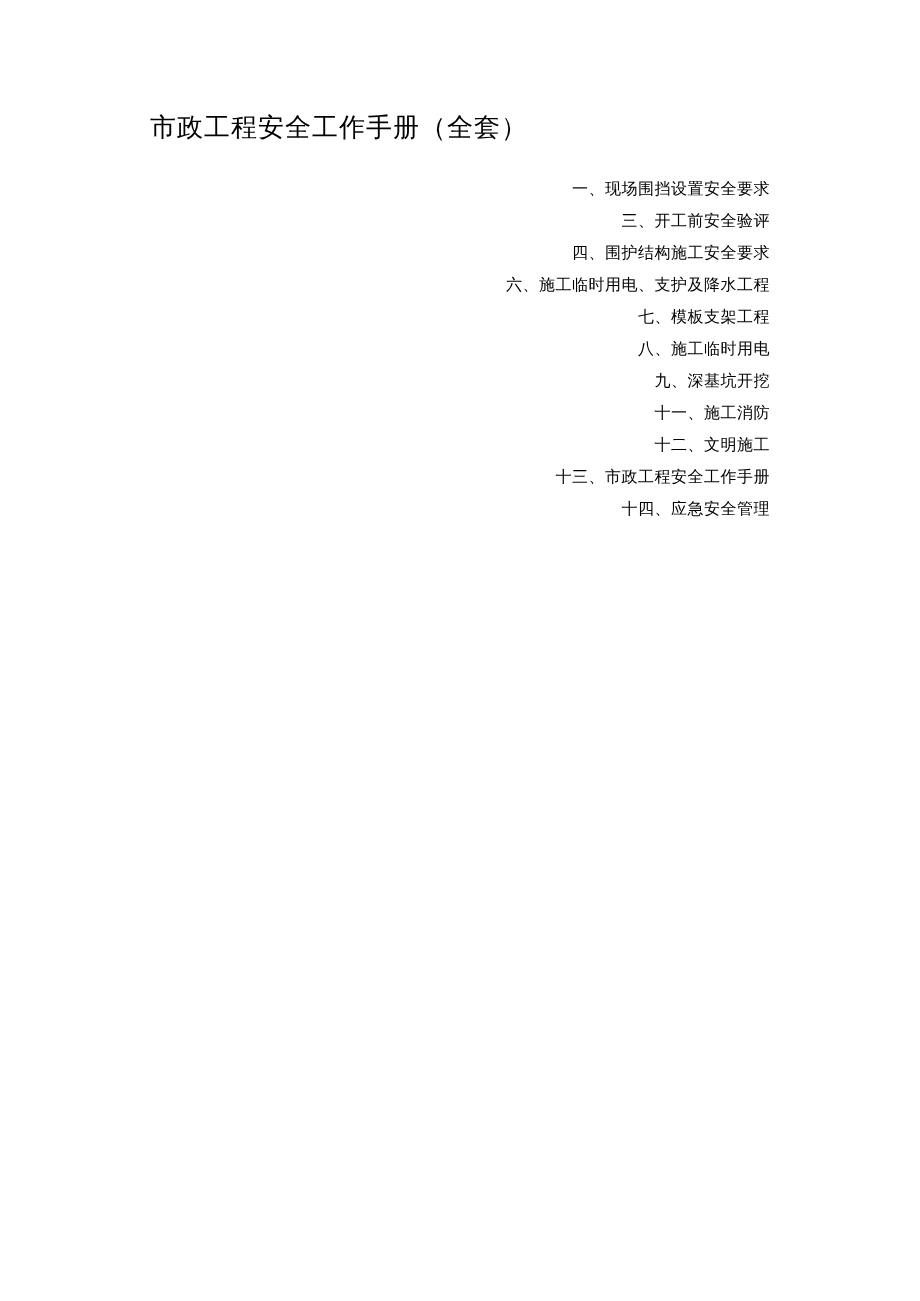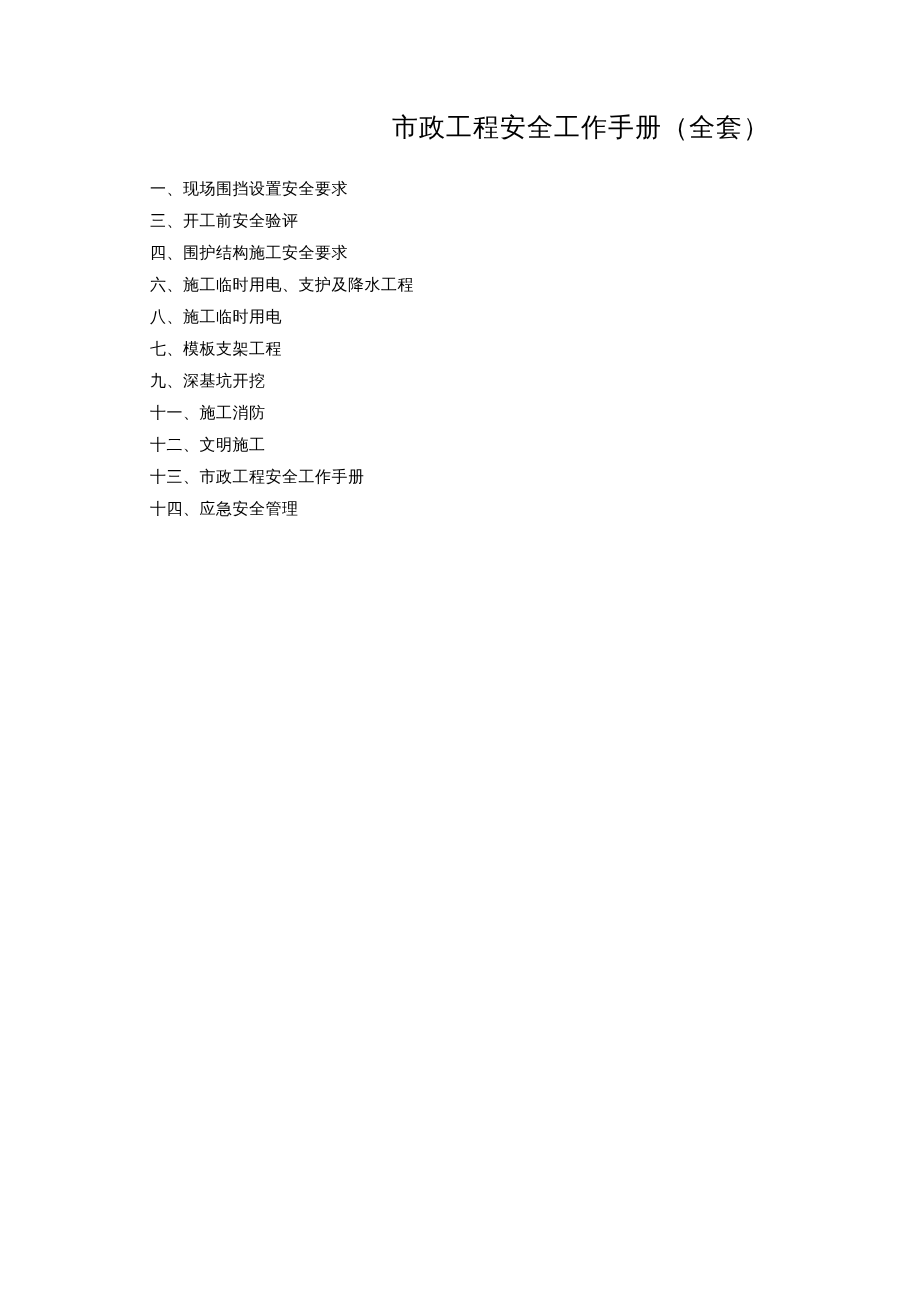--- a/index.html
+++ b/index.html
@@ -1,29 +1,30 @@
 <!DOCTYPE html>
 <html><head>
   <meta charset="utf-8">
   <style>
     * {
       margin: 0;
       padding: 0;
       box-sizing: border-box;
+      text-align: right;
     }
     body {
       width: 920px;
       height: 1301px;
       background: #ffffff;
       font-family: "SimSun", "宋体", serif;
       color: #000000;
       padding: 110px 150px 0 150px;
     }
     .title {
-      text-align: right;
+      text-align: left;
       font-size: 26px;
       font-weight: normal;
       margin-bottom: 28px;
       letter-spacing: 1px;
       font-family: "SimSun", "宋体", serif;
     }
     .toc-list {
       list-style: none;
       padding-left: 0;
     }
@@ -36,20 +37,20 @@
 </head>
 <body>
 
 <h1 class="title">市政工程安全工作手册（全套）</h1>
 
 <ul class="toc-list">
   <li class="toc-item">一、现场围挡设置安全要求</li>
   <li class="toc-item">三、开工前安全验评</li>
   <li class="toc-item">四、围护结构施工安全要求</li>
   <li class="toc-item">六、施工临时用电、支护及降水工程</li>
+  <li class="toc-item">七、模板支架工程</li>
   <li class="toc-item">八、施工临时用电</li>
-  <li class="toc-item">七、模板支架工程</li>
   <li class="toc-item">九、深基坑开挖</li>
   <li class="toc-item">十一、施工消防</li>
   <li class="toc-item">十二、文明施工</li>
   <li class="toc-item">十三、市政工程安全工作手册</li>
   <li class="toc-item">十四、应急安全管理</li>
 </ul>
 
 </body></html>

